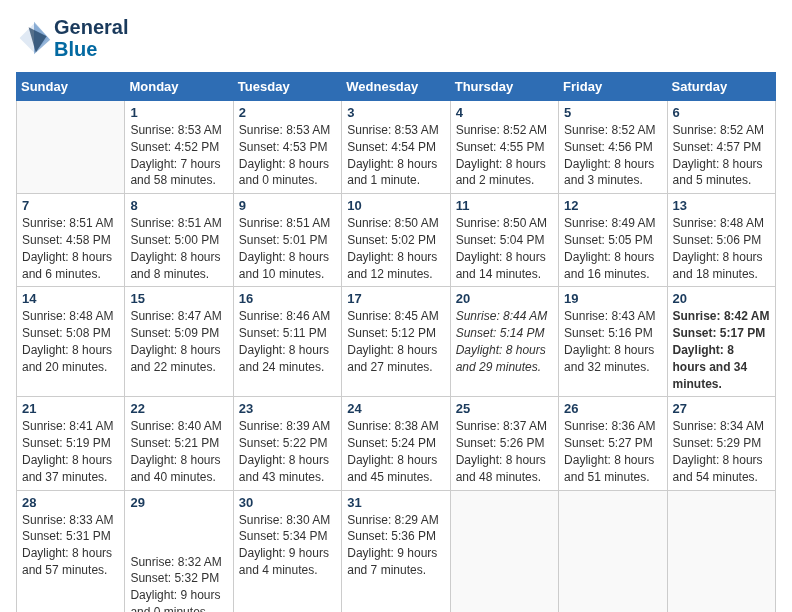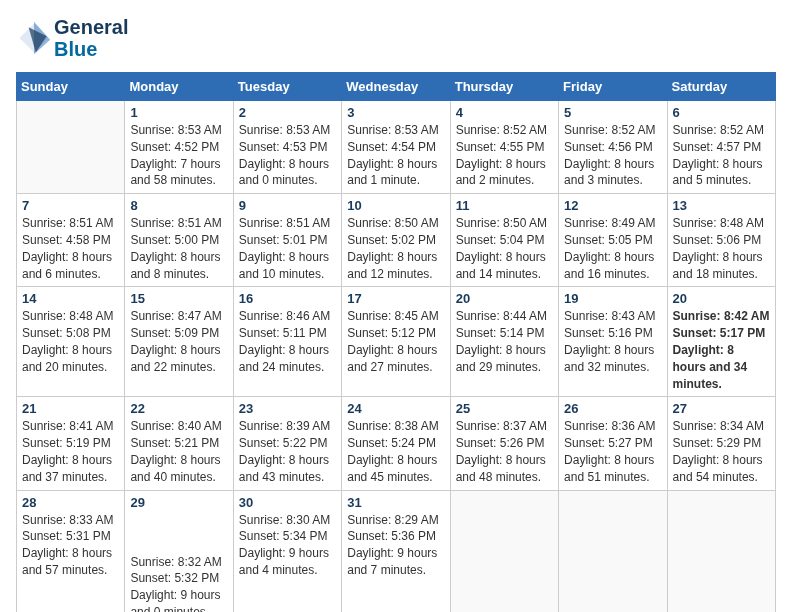--- a/index.html
+++ b/index.html
@@ -213,21 +213,21 @@
 Daylight: 8 hours and 24 minutes.</div>
         </td>
         <td>
           <span class="day-number">17</span>
           <div class="day-info" style="white-space: pre-line;">Sunrise: 8:45 AM
 Sunset: 5:12 PM
 Daylight: 8 hours and 27 minutes.</div>
         </td>
         <td>
           <span class="day-number">20</span>
-          <div class="day-info" style="white-space: pre-line;">Sunrise: 8:44 AM
+          <div class="day-info" style="white-space: pre-line; font-style: italic;">Sunrise: 8:44 AM
 Sunset: 5:14 PM
 Daylight: 8 hours and 29 minutes.</div>
         </td>
         <td>
           <span class="day-number">19</span>
           <div class="day-info" style="white-space: pre-line;">Sunrise: 8:43 AM
 Sunset: 5:16 PM
 Daylight: 8 hours and 32 minutes.</div>
         </td>
         <td>

